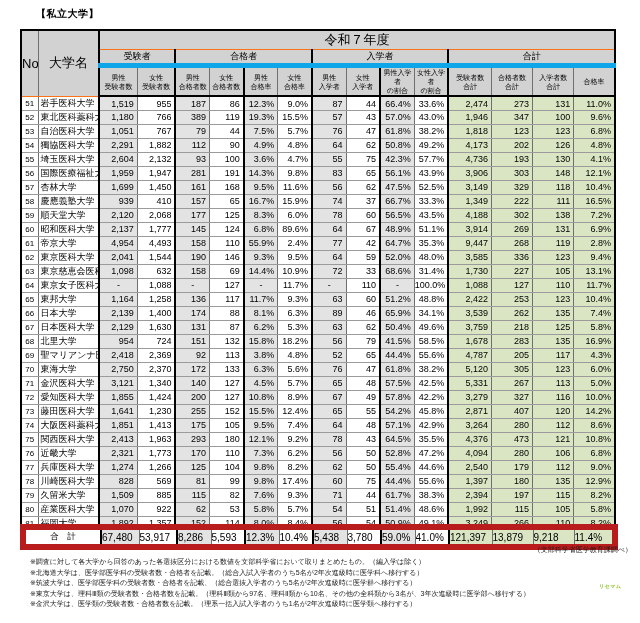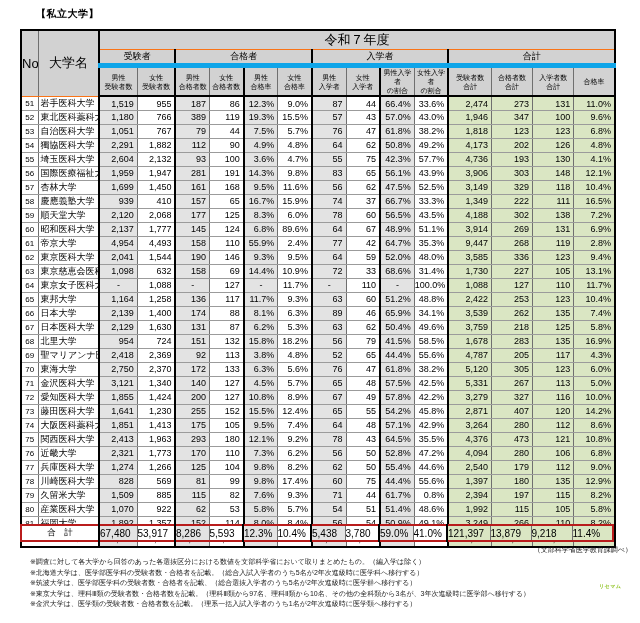--- a/index.html
+++ b/index.html
@@ -6,21 +6,21 @@
   body{
     width:640px;height:623px;position:relative;background:#fff;
     font-family:"Liberation Sans","DejaVu Sans",sans-serif;color:#000;
     overflow:hidden;
   }
   .title{position:absolute;top:7px;left:36px;font-size:10px;font-weight:bold;letter-spacing:.5px;}
   table{border-collapse:collapse;table-layout:fixed;}
   th{font-weight:normal;padding:0;}
   td{padding:0;}
   .main{position:absolute;top:29px;left:20px;width:596px;border:2px solid #000;}
-  .grand{position:absolute;top:524px;left:20px;width:488px;border:2px solid #b91c1c;}
+  .grand{position:absolute;top:524px;left:20px;width:488px;border:6px solid #b91c1c;}
   .main th,.main td,.grand td{overflow:hidden;white-space:nowrap;vertical-align:middle;}
   .hdr{background:#d2d2d2;text-align:center;}
   .yr th{height:12px;font-size:13px;border-bottom:1px solid #f97316;}
   .grp th{height:12px;font-size:9px;border-bottom:5px solid #0ea5e9;}
   .sub th{height:22px;font-size:7px;line-height:1.3;white-space:pre-line;border-bottom:2px solid #000;}
   .corner{border-bottom:2px solid #000;font-size:8px;}
   .bl1{border-left:1px solid #6f6f6f;}
   .bl2{border-left:2px solid #000;}
   .main td{height:12.5px;font-size:9px;text-align:right;padding-right:3px;border-bottom:1px solid #9b9b9b;}
   .grand td{height:14px;font-size:10px;text-align:right;padding-right:18px;}
@@ -618,21 +618,21 @@
         <td class="unv bl1">久留米大学</td>
         <td class="m bl2">1,509</td>
         <td class="f bl1">885</td>
         <td class="m bl2">115</td>
         <td class="f bl1">82</td>
         <td class="m bl2">7.6%</td>
         <td class="f bl1">9.3%</td>
         <td class="m bl2">71</td>
         <td class="f bl1">44</td>
         <td class="m bl2">61.7%</td>
-        <td class="f bl1">0.8%</td>
+        <td class="f bl1">38.3%</td>
         <td class="g bl2">2,394</td>
         <td class="g bl1">197</td>
         <td class="g bl1">115</td>
         <td class="g bl1">8.2%</td>
       </tr>
       <tr>
         <td class="noc">80</td>
         <td class="unv bl1">産業医科大学</td>
         <td class="m bl2">1,070</td>
         <td class="f bl1">922</td>

